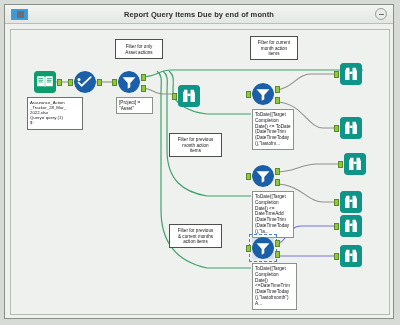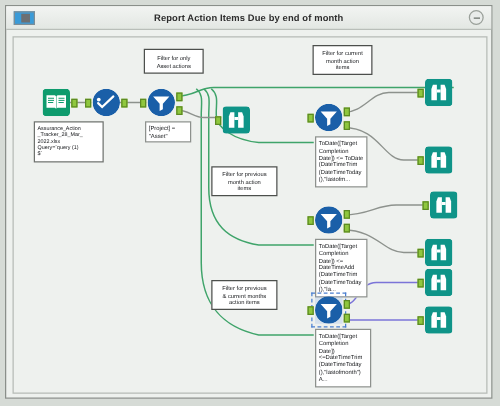--- a/index.html
+++ b/index.html
@@ -69,21 +69,21 @@
 </style>
 </head>
 <body>
 
 <div class="window">
 
   <div class="titlebar">
     <div class="tb-icon">
         <i></i>
       </div>
-    <div class="title-text">Report Action Items Due by end of month</div>
+    <div class="title-text">Report Query Items Due by end of month</div>
     <div class="tb-min"></div>
   </div>
 
   <div class="canvas">
 
     <svg class="wires" viewBox="0 0 378 284">
 
       <path d="M45,52 L62,52" stroke="#8d928d" stroke-width="1.1" fill="none"></path>
 
       <path d="M85,52 L106,52" stroke="#8d928d" stroke-width="1.1" fill="none"></path>

